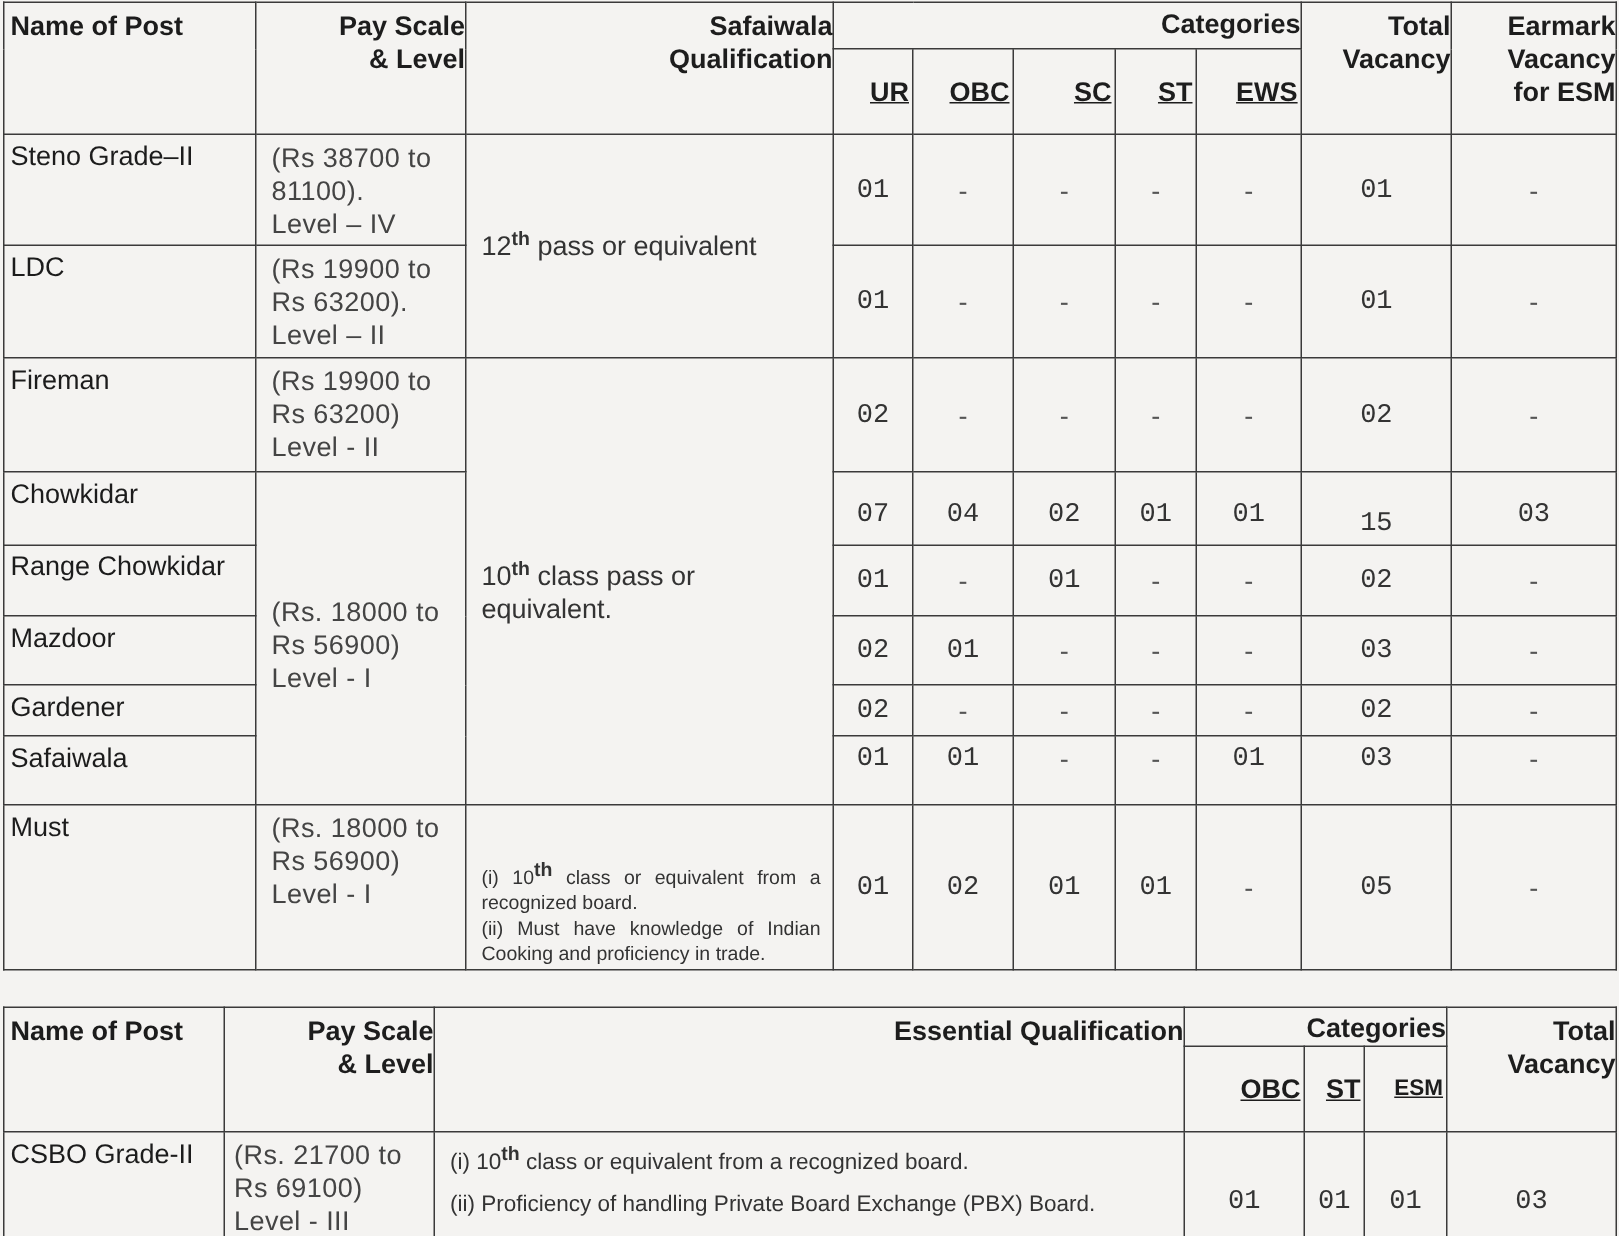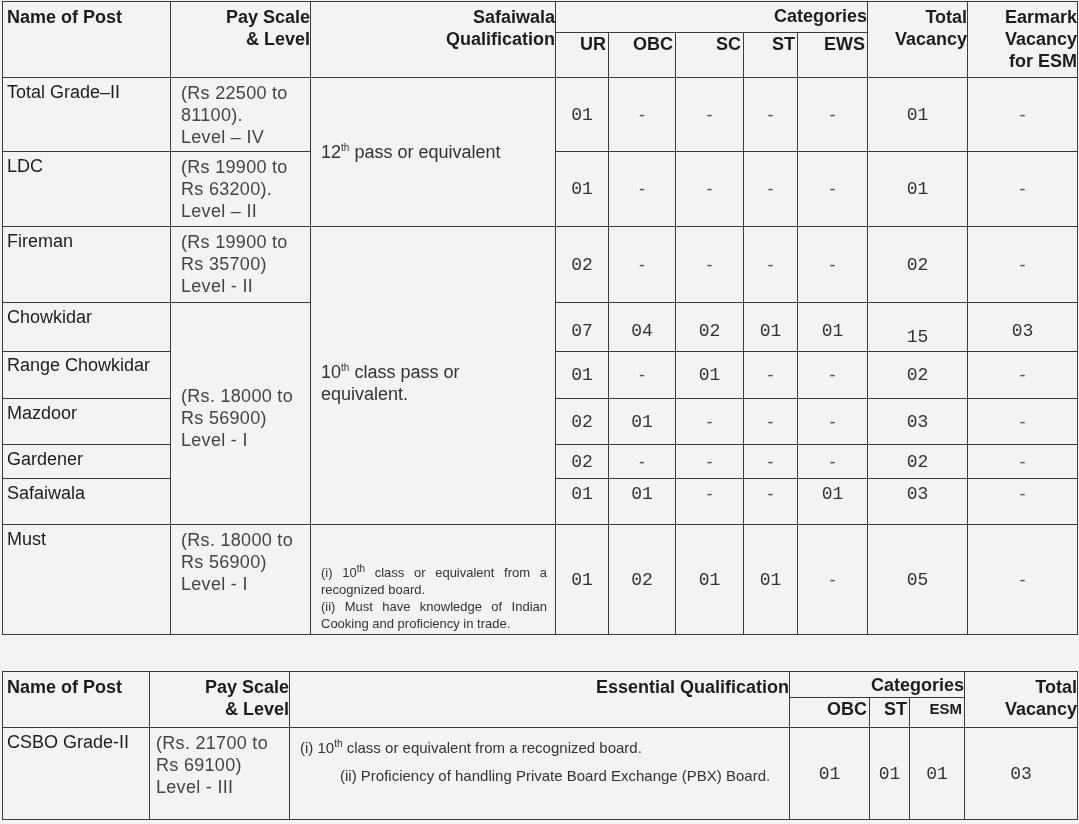--- a/index.html
+++ b/index.html
@@ -20,26 +20,26 @@
   }
   th { font-weight:bold; color:#1d1d1d; text-align:right; vertical-align:top; }
   .t1 { left:2px; top:1px; width:1075px; }
   .t2 { left:2px; top:671px; width:1075px; }
   .name { text-align:left; vertical-align:top; padding:3px 4px 0 4px; color:#1c1c1c; font-size:18px; }
   .pay { text-align:left; vertical-align:top; padding:4px 4px 0 10px; color:#444; letter-spacing:0.3px; }
   .qual { text-align:left; padding:0 6px 0 10px; color:#333; }
   .qual-small { font-size:13px; line-height:17px; text-align:justify; padding:0 8px 0 10px; vertical-align:bottom; padding-bottom:2px; color:#333; }
   .num { text-align:center; color:#333;font-family:Liberation Mono, monospace; }
   .dash { text-align:center; color:#555; }
-  sup { font-size:10px; line-height:0; }
+  sup { font-size:13px; line-height:0;font-weight:bold; }
   .hdr-top { padding-top:4px; }
-  .sub { padding:0 2px; }
+  .sub { padding:17px 2px;text-decoration:underline; }
   .q2 { font-size:15px; line-height:20px; text-align:left; padding:4px 10px 0 10px; color:#333; vertical-align:top; }
   .q2 p { margin:6px 0 2px 0; }
-  .q2 p.justify { text-align:justify; margin-top:8px;margin-left:40px; }
+  .q2 p.justify { text-align:justify; margin-top:8px; }
 </style>
 </head>
 <body>
 
 <table class="t1">
   <colgroup>
     <col style="width:168px">
       <col style="width:140px">
       <col style="width:245px">
     <col style="width:53px">
@@ -74,23 +74,23 @@
   </tr>
   <tr style="height:45px">
     <th class="sub">UR</th>
     <th class="sub">OBC</th>
     <th class="sub">SC</th>
     <th class="sub">ST</th>
     <th class="sub">EWS</th>
   </tr>
 
   <tr style="height:74px">
-    <td class="name">Total Grade–II</td>
-    <td class="pay">
-      <div>(Rs 22500 to</div>
+    <td class="name">Steno Grade–II</td>
+    <td class="pay">
+      <div>(Rs 38700 to</div>
       <div>81100).</div>
       <div>Level – IV</div>
     </td>
     <td rowspan="2" class="qual">
       <span>12</span><sup>th</sup><span> pass or equivalent</span>
     </td>
     <td class="num">01</td>
     <td class="dash">-</td>
     <td class="dash">-</td>
     <td class="dash">-</td>
@@ -112,21 +112,21 @@
     <td class="dash">-</td>
     <td class="dash">-</td>
     <td class="num">01</td>
     <td class="dash">-</td>
   </tr>
 
   <tr style="height:76px">
     <td class="name">Fireman</td>
     <td class="pay">
       <div>(Rs 19900  to</div>
-      <div>Rs 35700)</div>
+      <div>Rs 63200)</div>
       <div>Level - II</div>
     </td>
     <td rowspan="6" class="qual" style="padding-top:14px">
       <span>10</span><sup>th</sup><span> class pass or equivalent.</span>
     </td>
     <td class="num">02</td>
     <td class="dash">-</td>
     <td class="dash">-</td>
     <td class="dash">-</td>
     <td class="dash">-</td>

